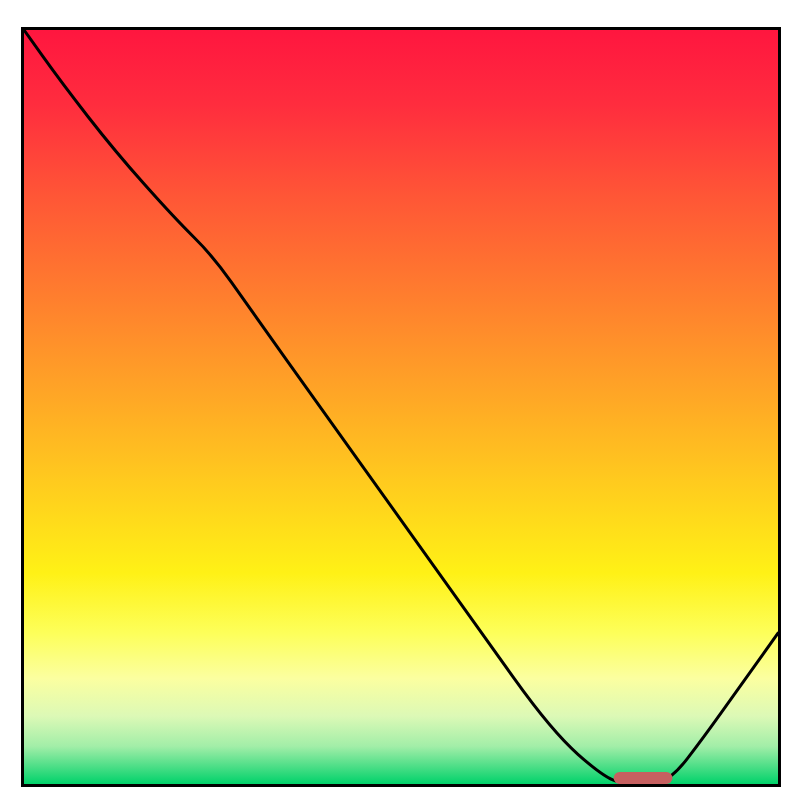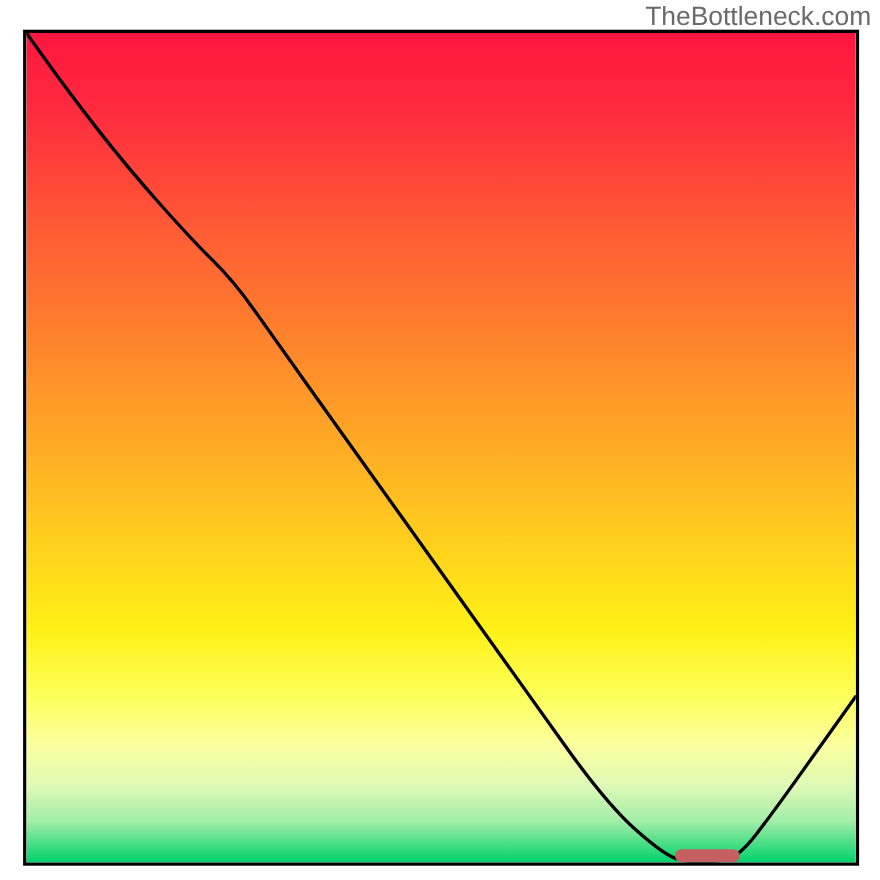--- a/index.html
+++ b/index.html
@@ -36,21 +36,20 @@
   }
   svg {
     display: block;
   }
 </style>
 </head>
 <body>
 
 <div class="canvas">
 
-  <div class="watermark">TheBottleneck.com</div>
 
   <div class="plot">
     <svg id="plot-svg" width="754" height="754" viewBox="0 0 754 754">
       <defs>
         <linearGradient id="bg-grad" x1="0" y1="0" x2="0" y2="1">
         <stop offset="0.00%" stop-color="#ff163f"></stop>
             <stop offset="10.00%" stop-color="#ff2d3e"></stop>
             <stop offset="22.00%" stop-color="#ff5636"></stop>
             <stop offset="35.00%" stop-color="#ff7d2e"></stop>
             <stop offset="48.00%" stop-color="#ffa526"></stop>

